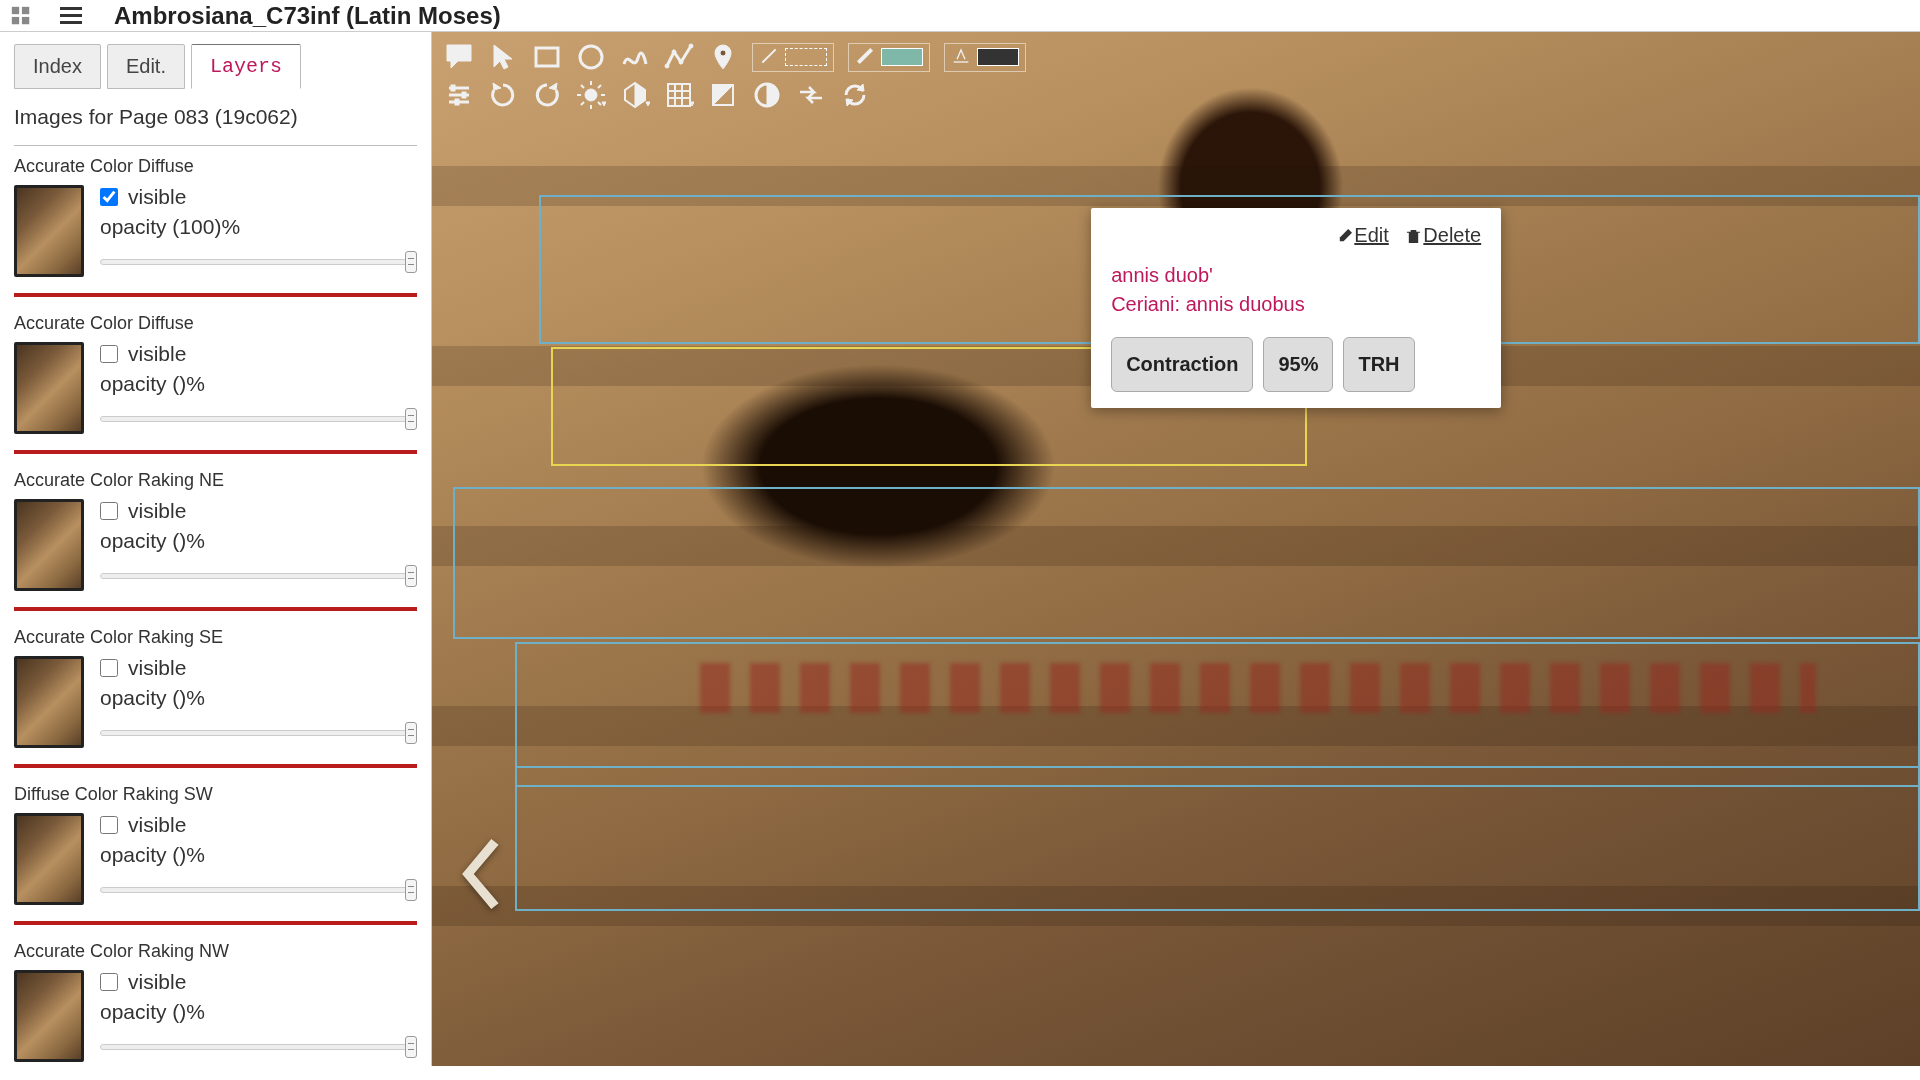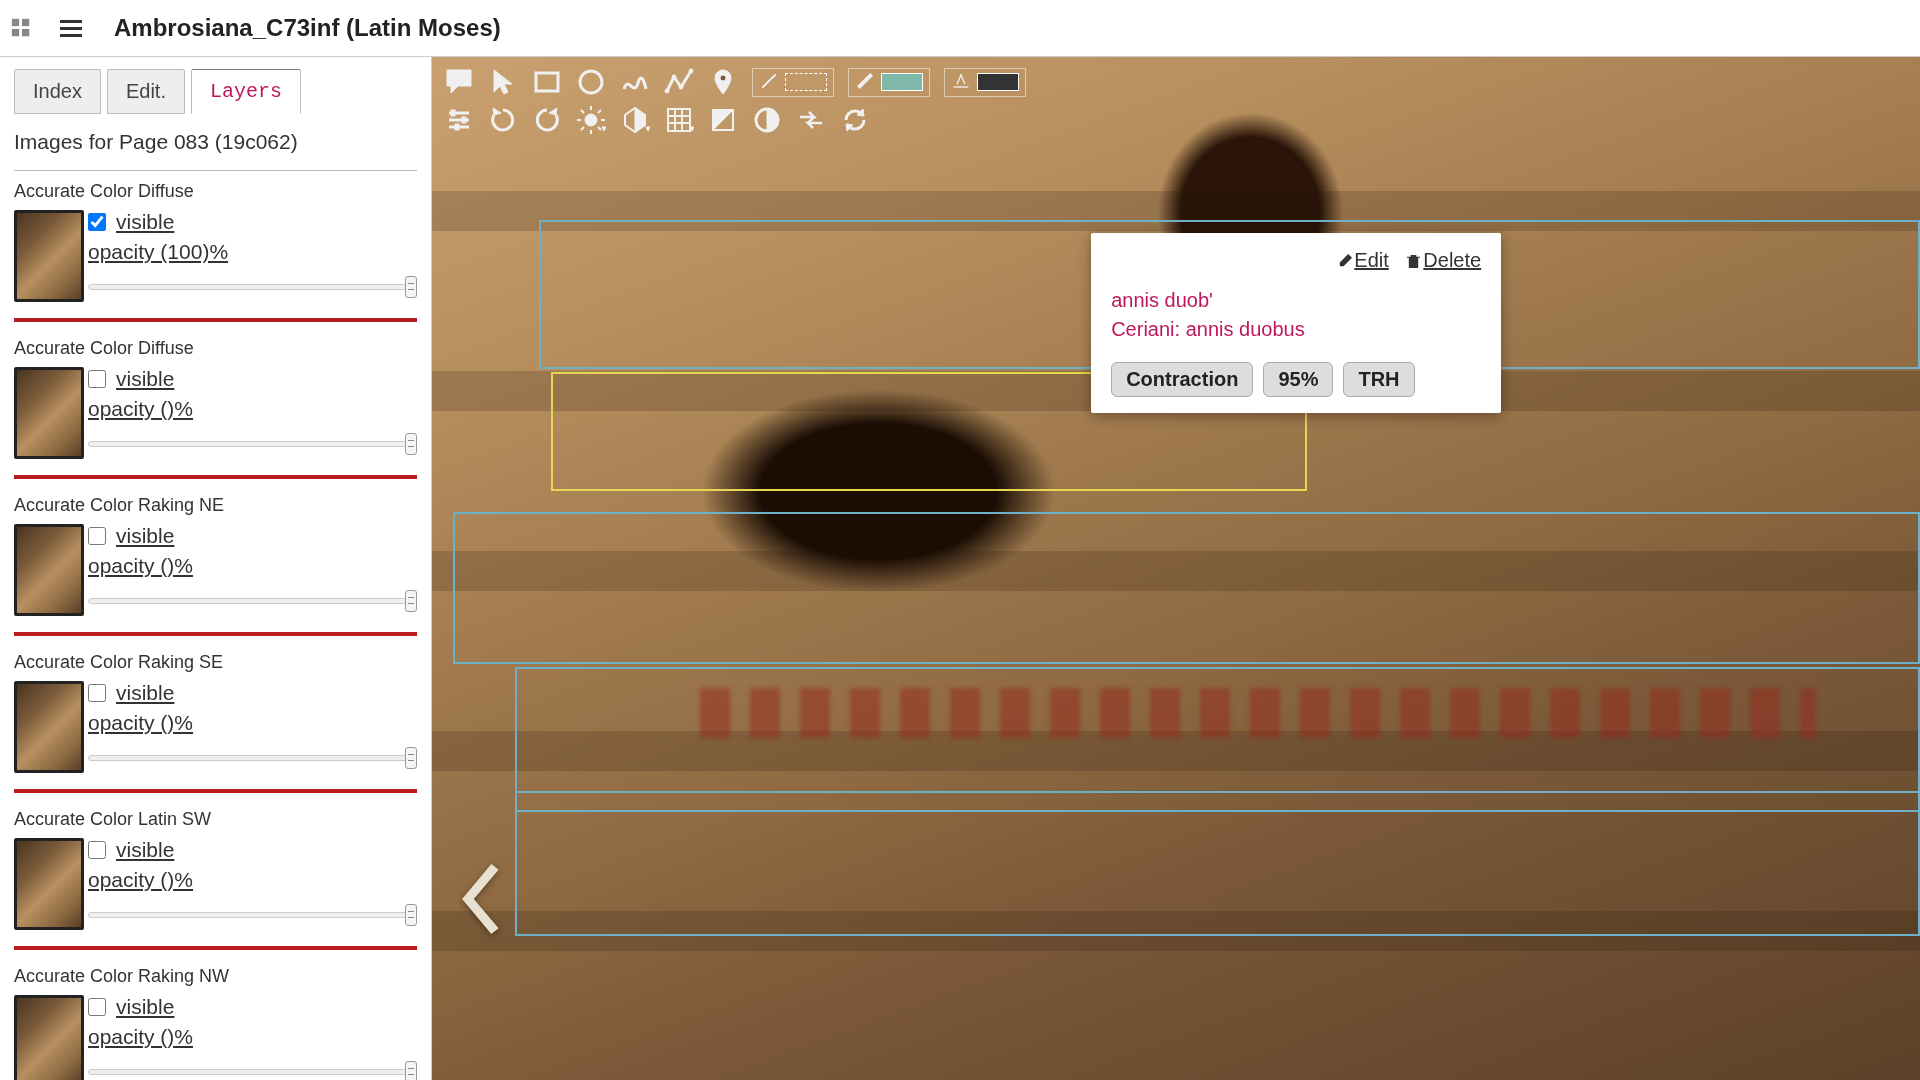--- a/index.html
+++ b/index.html
@@ -1,36 +1,36 @@
 <!DOCTYPE html>
 <html><head>
 <meta charset="utf-8">
 <style>
 * { box-sizing: border-box; margin: 0; padding: 0; }
 body { font-family: Verdana, Geneva, sans-serif; font-size: 14px; color: #333; background: #fff; overflow: hidden; width: 1920px; height: 1080px; }
 
 
-.header { height: 57px; border-bottom: 1px solid #ccc; display: flex; align-items: center; padding: 0 10px; gap: 28px; text-align: center; }
+.header { height: 32px; border-bottom: 1px solid #ccc; display: flex; align-items: center; padding: 0 10px; gap: 28px; text-align: center; }
 .header .grip-icon { width: 22px; height: 22px; fill: #888; }
 .header .menu-icon { display: flex; flex-direction: column; gap: 4px; }
 .header .menu-icon span { display: block; width: 22px; height: 3px; background: #333; }
 .header .title { font-size: 24px; font-weight: bold; color: #222; margin-left: 4px; }
 
 .main { display: flex; height: calc(1080px - 46px); }
 
 
 .sidebar { width: 432px; border-right: 1px solid #ccc; padding: 12px 14px; overflow-y: auto; }
 .tabs { display: flex; gap: 6px; margin-bottom: 16px; }
 .tab { border: 1px solid #bbb; background: #eee; padding: 10px 18px; font-size: 20px; color: #444; cursor: pointer; border-radius: 2px 2px 0 0; }
 .tab.active { background: #fff; border-bottom-color: #fff; color: #be185d; border-top: 1px solid #737373; font-family: Liberation Mono, monospace; }
 .sidebar h3 { font-size: 21px; font-weight: normal; color: #333; padding-bottom: 16px; border-bottom: 1px solid #bbb; margin-bottom: 10px; }
 
 .layer-block { padding-bottom: 16px; border-bottom: 4px solid #b91c1c; margin-bottom: 16px; }
 .layer-title { font-size: 18px; color: #333; margin-bottom: 8px; }
-.layer-body { display: flex; gap: 4px; align-items: flex-start; text-decoration: underline; }
+.layer-body { display: flex; gap: 16px; align-items: flex-start; }
 .thumb { width: 70px; height: 92px; background: linear-gradient(135deg,#4a3520 0%, #7a5a3a 30%, #b89060 55%, #8a6840 80%, #5a4028 100%); border: 3px solid #222; border-radius: 2px; flex-shrink: 0; }
 .layer-controls { flex: 1; display: flex; flex-direction: column; gap: 6px; font-size: 21px; color: #333; }
 .vis-row { display: flex; align-items: center; gap: 10px; }
 .vis-row input { width: 18px; height: 18px; }
 .slider-wrap { position: relative; height: 20px; margin-top: 6px; }
 .slider-track { position: absolute; top: 8px; left: 0; right: 0; height: 6px; background: #eee; border: 1px solid #ccc; border-radius: 3px; }
 .slider-thumb { position: absolute; top: 0; width: 12px; height: 22px; background: #f5f5f5; border: 1px solid #999; border-radius: 3px; }
 .slider-thumb::before, .slider-thumb::after { content:""; position:absolute; left:2px; right:2px; height:1px; background:#888; }
 .slider-thumb::before { top:6px; } .slider-thumb::after { top:12px; }
 
@@ -50,21 +50,21 @@
 .region { position: absolute; border: 2px solid; pointer-events: none; }
 .r-blue { border-color: #6fb0c9; }
 .r-yellow { border-color: #e8d552; }
 
 .popup { position: absolute; background: #fff; border-radius: 2px; box-shadow: 0 3px 14px rgba(0,0,0,0.35); padding: 16px 20px; width: 410px; z-index: 40; }
 .popup-actions { text-align: right; font-size: 20px; color: #333; margin-bottom: 14px; }
 .popup-actions a { color: #333; text-decoration: underline; margin-left: 12px; cursor: pointer; }
 .popup-actions svg { width:15px; height:15px; vertical-align:-2px; fill:#333; margin-right:2px; }
 .popup-body { font-size: 20px; color: #be185d; line-height: 1.45; margin-bottom: 18px; white-space: pre-line; }
 .tag-row { display: flex; gap: 10px; }
-.tag { background: #ddd; border: 1px solid #aaa; border-radius: 6px; padding: 5px 14px; font-size: 20px; font-weight: bold; color: #222; }
+.tag { background: #ddd; border: 1px solid #aaa; border-radius: 6px; padding: 15px 14px; font-size: 20px; font-weight: bold; color: #222; }
 
 .nav-prev { position: absolute; left: 28px; top: 78%; cursor: pointer; z-index: 20; }
 .nav-prev svg { width: 48px; height: 70px; fill: #e8e0d0; filter: drop-shadow(0 2px 3px rgba(0,0,0,0.4)); }
 </style>
 </head>
 <body>
 
 <div class="header">
   <svg class="grip-icon" viewBox="0 0 24 24">
       <rect x="2" y="2" width="8" height="8"></rect>
@@ -153,21 +153,21 @@
         </label>
         <div>opacity ()%</div>
         <div class="slider-wrap">
           <div class="slider-track"></div>
           <div class="slider-thumb" style="left:calc(100% - 12px)"></div>
         </div>
       </div>
     </div>
         </div>
         <div class="layer-block">
-    <div class="layer-title">Accurate Color Latin SW</div>
+    <div class="layer-title">Diffuse Color Raking SW</div>
     <div class="layer-body">
       <div class="thumb"></div>
       <div class="layer-controls">
         <label class="vis-row">
           <input type="checkbox" style="">
           <span>visible</span>
         </label>
         <div>opacity ()%</div>
         <div class="slider-wrap">
           <div class="slider-track"></div>

